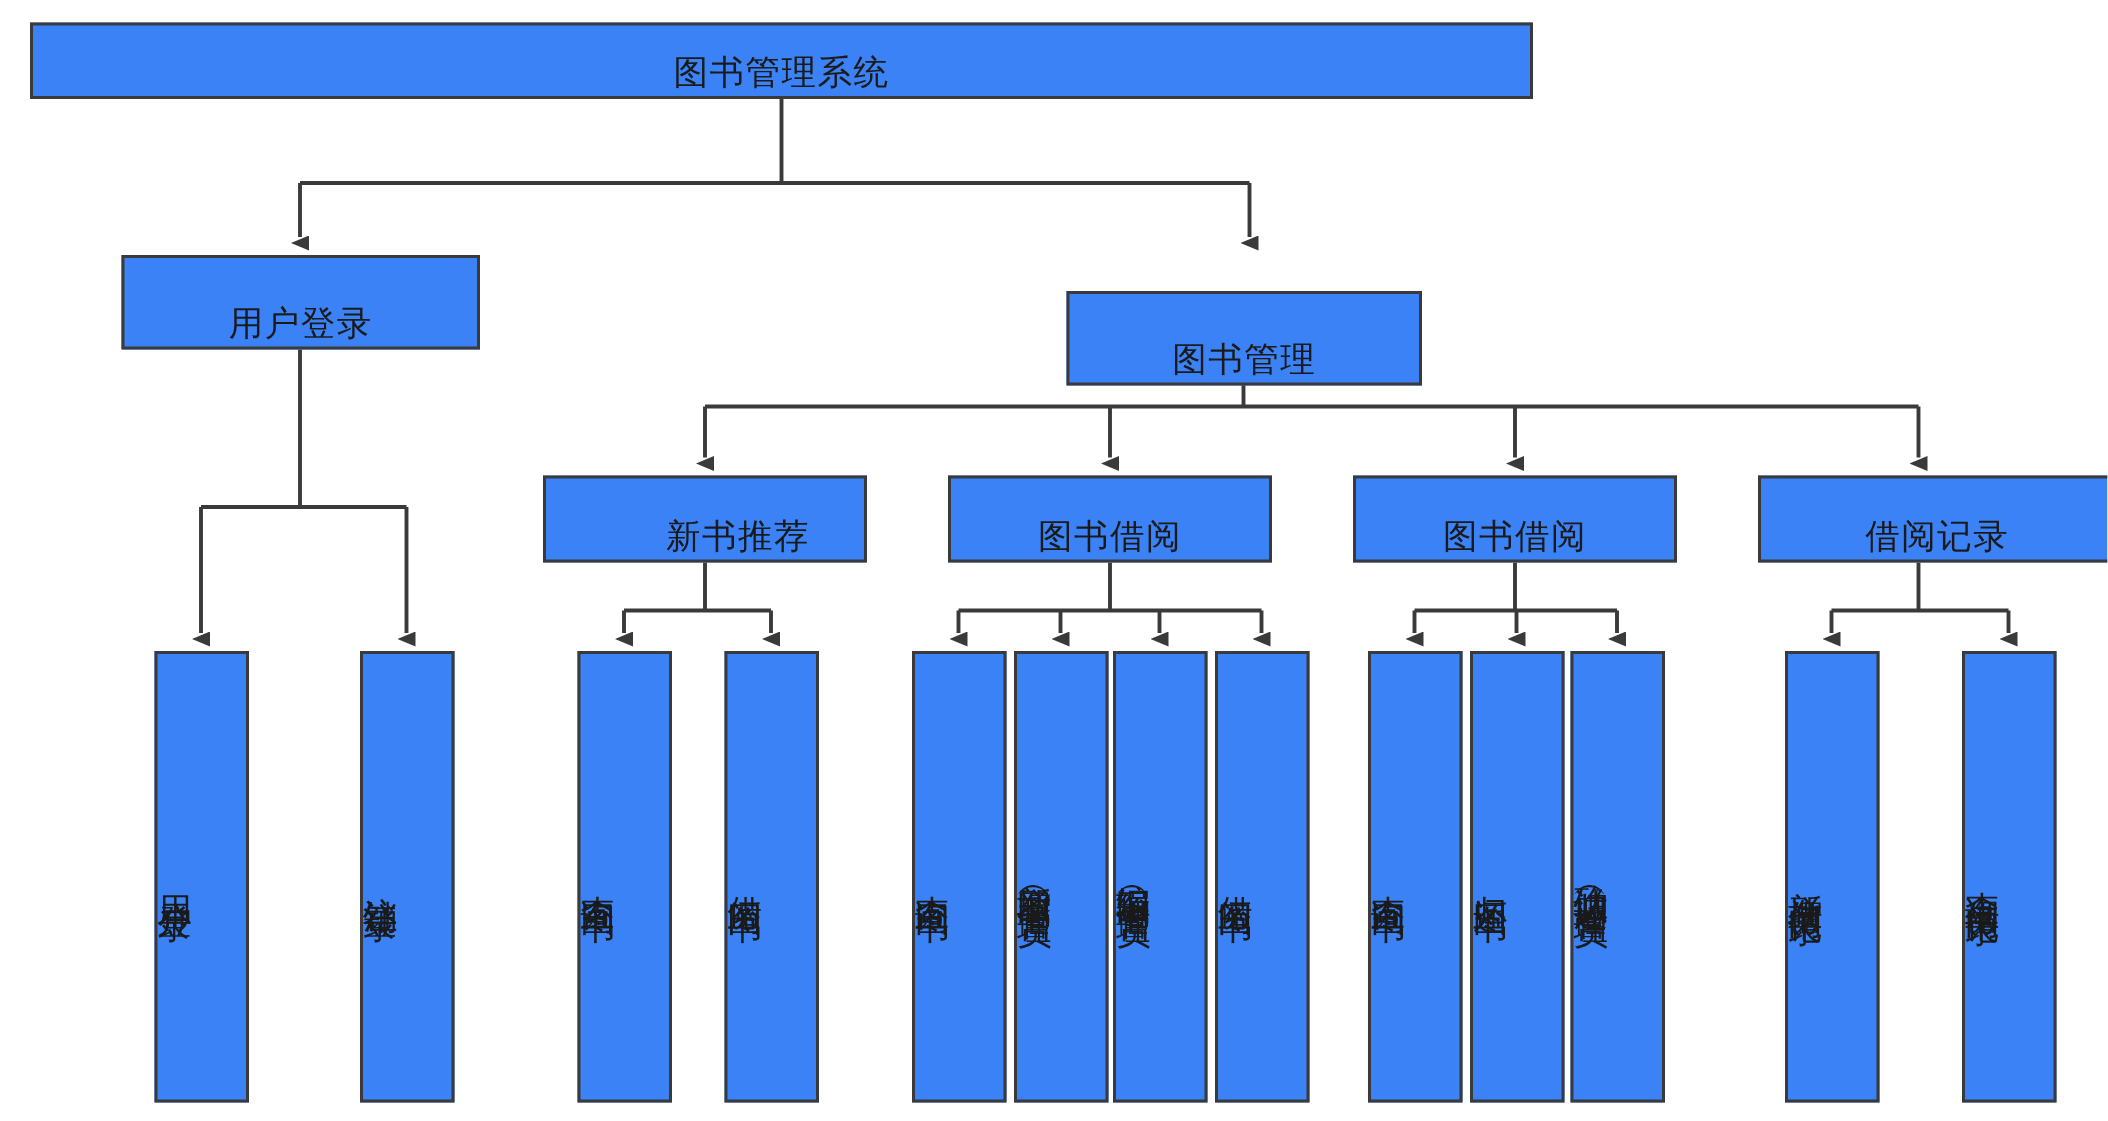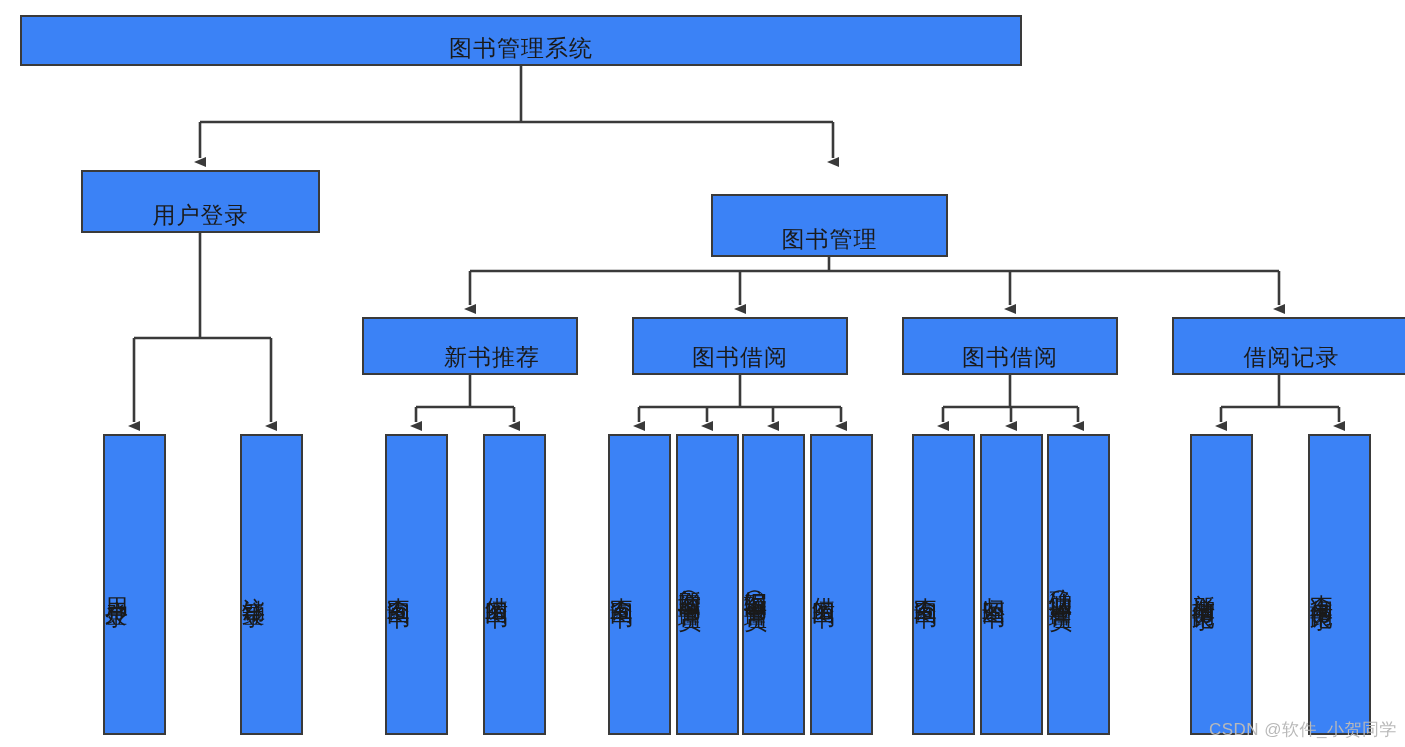--- a/index.html
+++ b/index.html
@@ -177,14 +177,13 @@
         <span class="vtext">确认归还（管理员）</span>
       </div>
       <div class="node vert" style="left: 1190px; top: 434px; width: 63px; height: 301px;">
         <span class="vtext">新增借阅记录</span>
       </div>
       <div class="node vert" style="left: 1308px; top: 434px; width: 63px; height: 301px;">
         <span class="vtext">查询借阅记录</span>
       </div>
     </div>
 
-  <div id="watermark">CSDN @软件_小贺同学</div>
 </div>
 
 </body></html>

